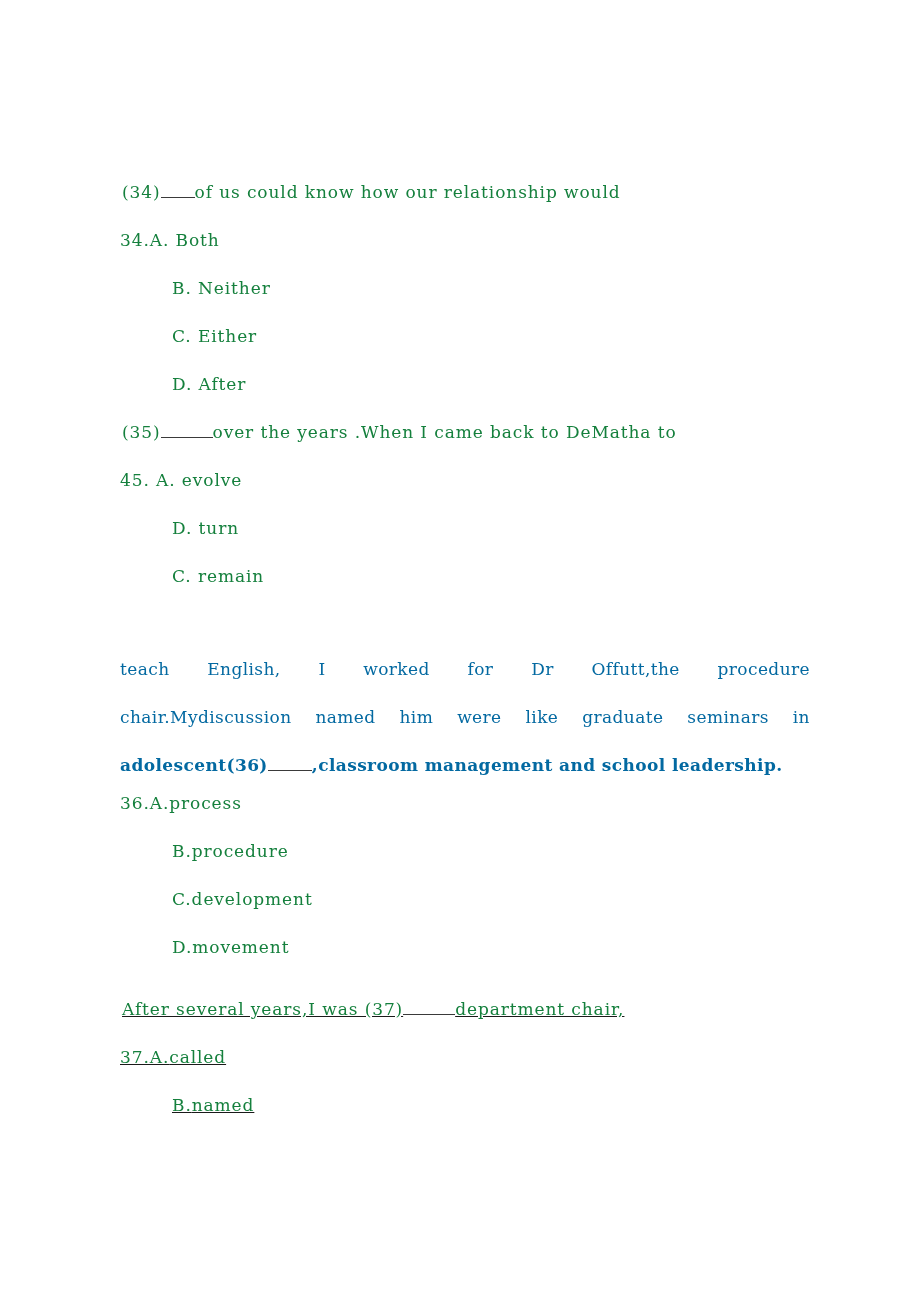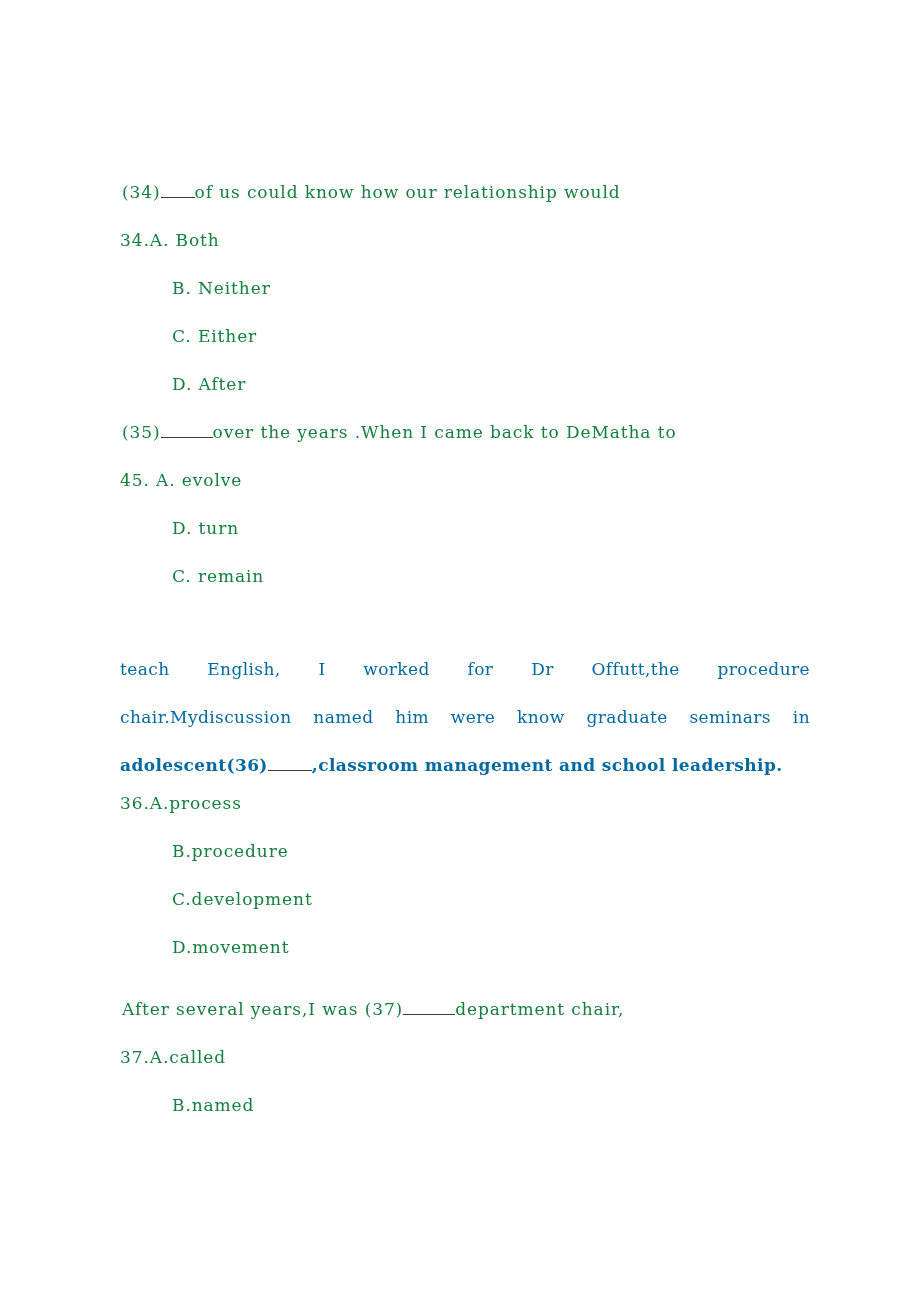--- a/index.html
+++ b/index.html
@@ -144,40 +144,40 @@
       <span class="tok">Dr</span>
       <span class="tok">Offutt,the</span>
       <span class="tok">procedure</span>
     </div>
 
     <div class="pline justify">
       <span class="tok">chair.Mydiscussion</span>
       <span class="tok">named</span>
       <span class="tok">him</span>
       <span class="tok">were</span>
-      <span class="tok">know</span>
+      <span class="tok">like</span>
       <span class="tok">graduate</span>
       <span class="tok">seminars</span>
       <span class="tok">in</span>
     </div>
 
     <div class="pline plain"><span class="tok">adolescent(36)</span><span class="blank w6"></span><span class="tok">,classroom management and school leadership.</span></div>
   </div>
 
   <div class="body-col" style="top:779px;">
     <div class="line opt-a mono"><span class="tok">36.A.</span><span class="tok">process</span></div>
 
     <div class="line opt mono"><span class="tok">B.</span><span class="tok">procedure</span></div>
 
     <div class="line opt mono"><span class="tok">C.</span><span class="tok">development</span></div>
 
     <div class="line opt mono"><span class="tok">D.</span><span class="tok">movement</span></div>
   </div>
 
-  <div class="body-col" style="top:985px;">
+  <div class="body-col" style="top:985px;text-decoration:underline;">
     <div class="line stem mono"><span class="tok">After several years,I was (37)</span><span class="blank w7"></span><span class="tok">department chair,</span></div>
 
     <div class="line opt-a mono"><span class="tok">37.A.</span><span class="tok">called</span></div>
 
     <div class="line opt mono"><span class="tok">B.</span><span class="tok">named</span></div>
   </div>
 
 </div>
 
 </body></html>

